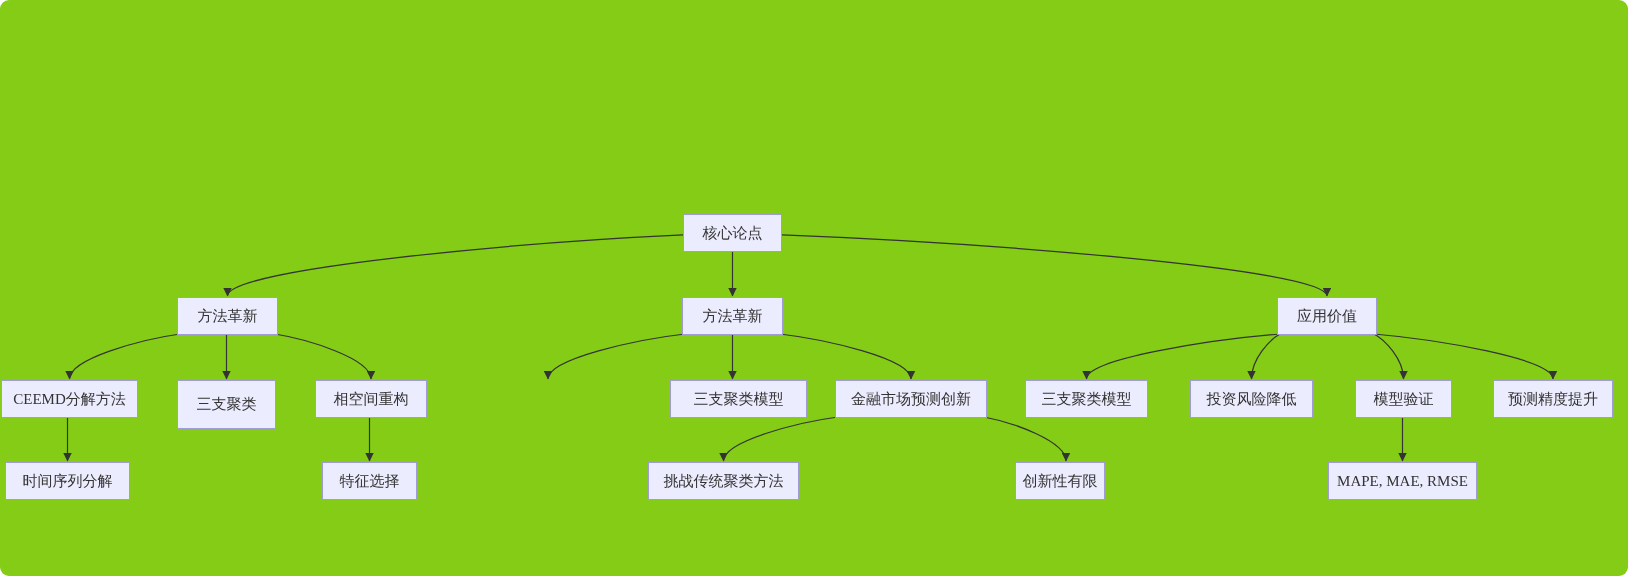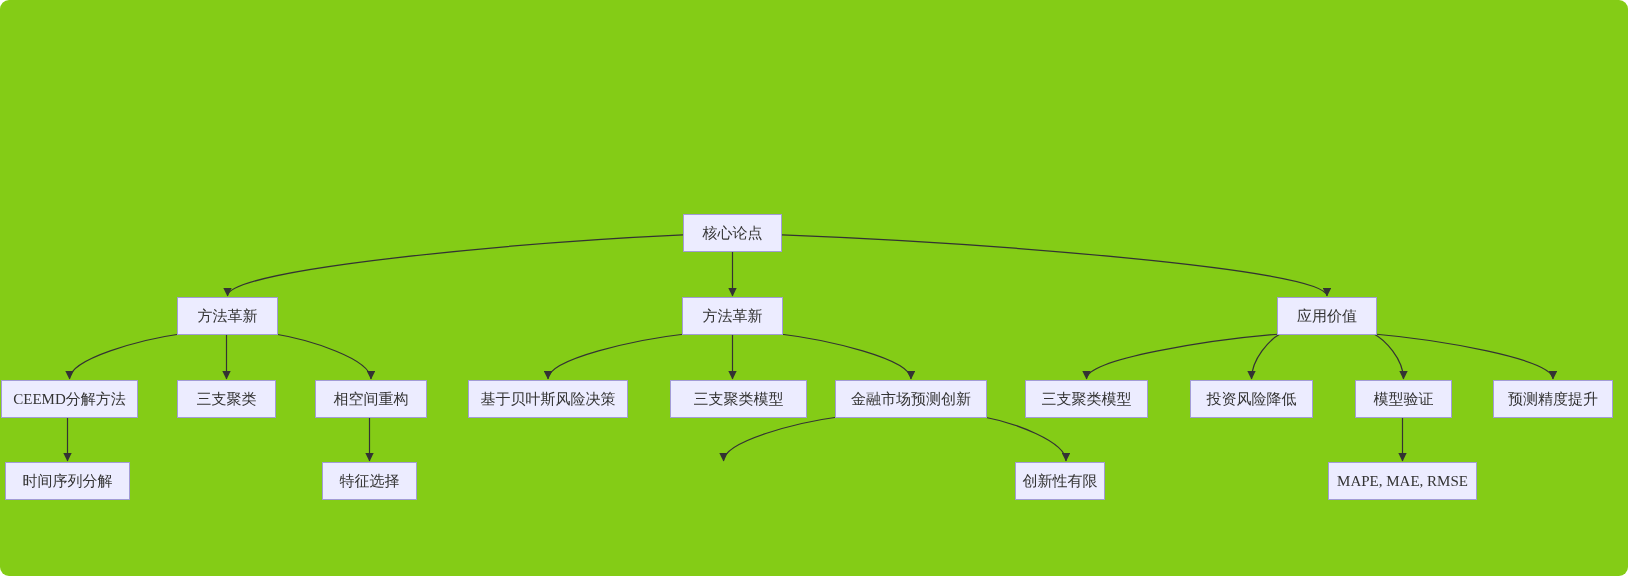--- a/index.html
+++ b/index.html
@@ -66,28 +66,28 @@
       </g>
   </svg>
 
   <div class="node" style="left:683px;  top:214px; width:99px;  height:38px">核心论点</div>
 
   <div class="node" style="left:177px;  top:297px; width:101px; height:38px">方法革新</div>
   <div class="node" style="left:682px;  top:297px; width:101px; height:38px">方法革新</div>
   <div class="node" style="left:1277px; top:297px; width:100px; height:38px">应用价值</div>
 
   <div class="node" style="left:1px;    top:380px; width:137px; height:38px">CEEMD分解方法</div>
-  <div class="node" style="left:177px;  top:380px; width:99px;  height:38px">三支聚类</div>
+  <div class="node" style="left:177px;  top:380px; width:99px;  height:49px">三支聚类</div>
   <div class="node" style="left:315px;  top:380px; width:112px; height:38px">相空间重构</div>
-  <div class="node" style="left:468px;  top:380px; width:160px; height:38px">基于贝叶斯风险决策</div>
   <div class="node" style="left:670px;  top:380px; width:137px; height:38px">三支聚类模型</div>
   <div class="node" style="left:835px;  top:380px; width:152px; height:38px">金融市场预测创新</div>
   <div class="node" style="left:1025px; top:380px; width:123px; height:38px">三支聚类模型</div>
   <div class="node" style="left:1190px; top:380px; width:123px; height:38px">投资风险降低</div>
   <div class="node" style="left:1355px; top:380px; width:97px;  height:38px">模型验证</div>
   <div class="node" style="left:1493px; top:380px; width:120px; height:38px">预测精度提升</div>
 
   <div class="node" style="left:5px;    top:462px; width:125px; height:38px">时间序列分解</div>
   <div class="node" style="left:322px;  top:462px; width:95px;  height:38px">特征选择</div>
+  <div class="node" style="left:648px;  top:462px; width:151px; height:38px">挑战传统聚类方法</div>
   <div class="node" style="left:1015px; top:462px; width:90px; height:38px">创新性有限</div>
   <div class="node" style="left:1328px; top:462px; width:149px; height:38px">MAPE, MAE, RMSE</div>
 
 </div>
 
 </body></html>

